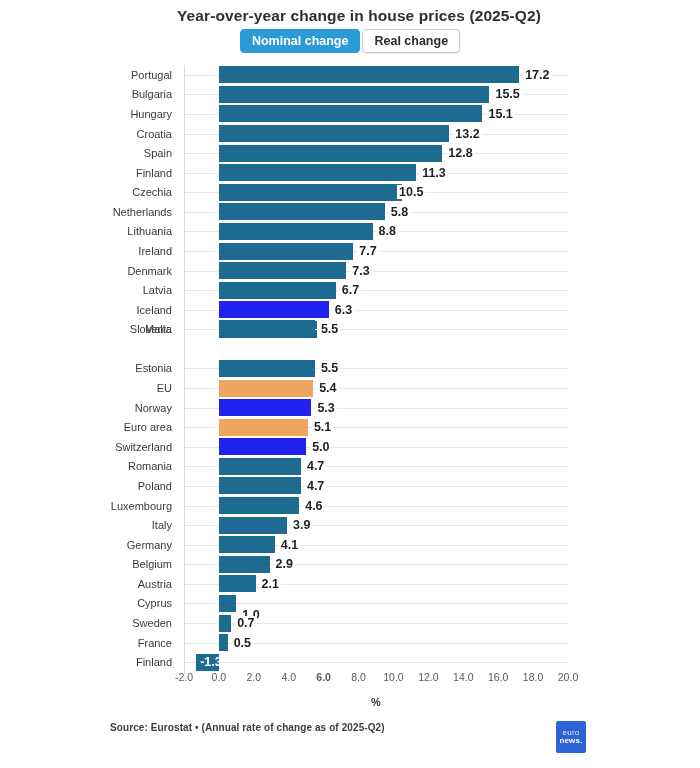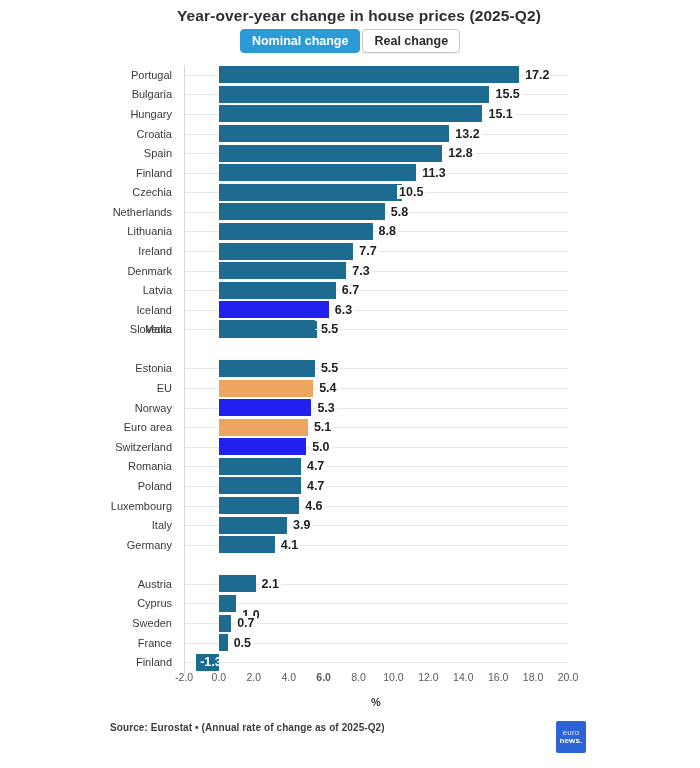--- a/index.html
+++ b/index.html
@@ -222,20 +222,26 @@
         <div class="rowline" style="left: 184px; width: 384px; top: 9.79px;"></div>
         <div class="cat">Italy</div>
         <div class="bar" style="left: 218.909px; width: 68.0727px; top: 1.29px; height: 17px; background: rgb(30, 107, 146);"></div>
         <div class="val" style="left: 290.982px;">3.9</div>
       </div>
       <div class="row" style="top: 534.92px; height: 19.58px;">
         <div class="rowline" style="left: 184px; width: 384px; top: 9.79px;"></div>
         <div class="cat">Germany</div>
         <div class="bar" style="left: 218.909px; width: 55.8545px; top: 1.29px; height: 17px; background: rgb(30, 107, 146);"></div>
         <div class="val" style="left: 278.764px;">4.1</div>
+      </div>
+      <div class="row" style="top: 554.5px; height: 19.58px;">
+        <div class="rowline" style="left: 184px; width: 384px; top: 9.79px;"></div>
+        <div class="cat">Belgium</div>
+        <div class="bar" style="left: 218.909px; width: 50.6182px; top: 1.29px; height: 17px; background: rgb(30, 107, 146);"></div>
+        <div class="val" style="left: 273.527px;">2.9</div>
       </div>
       <div class="row" style="top: 574.08px; height: 19.58px;">
         <div class="rowline" style="left: 184px; width: 384px; top: 9.79px;"></div>
         <div class="cat">Austria</div>
         <div class="bar" style="left: 218.909px; width: 36.6545px; top: 1.29px; height: 17px; background: rgb(30, 107, 146);"></div>
         <div class="val" style="left: 259.564px;">2.1</div>
       </div>
       <div class="row" style="top: 593.66px; height: 19.58px;">
         <div class="rowline" style="left: 184px; width: 384px; top: 9.79px;"></div>
         <div class="cat">Cyprus</div>

